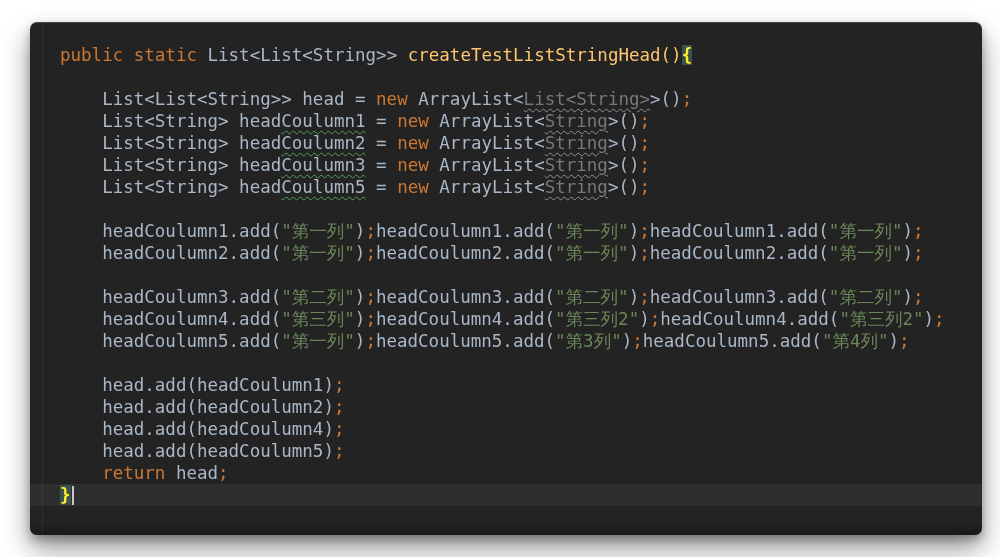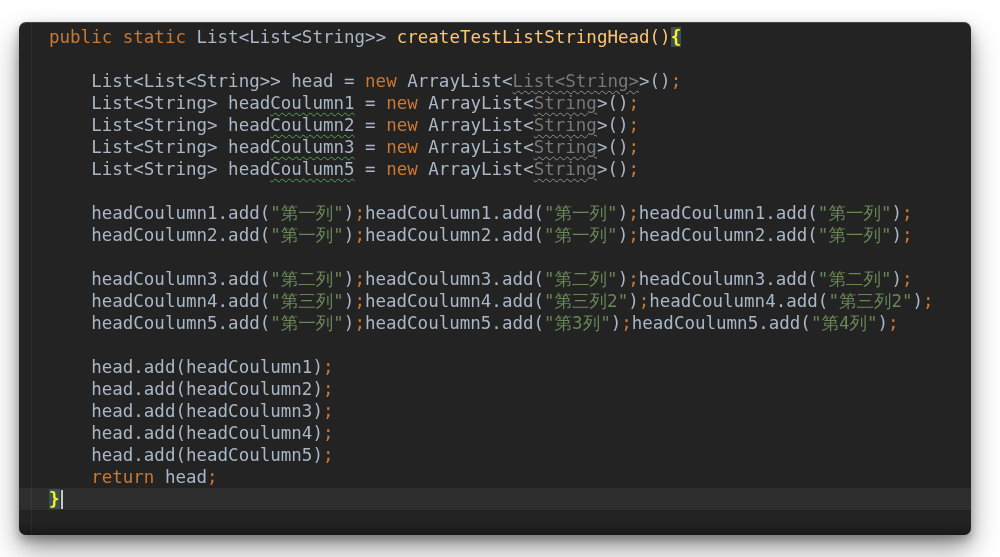--- a/index.html
+++ b/index.html
@@ -3,22 +3,22 @@
 <meta charset="utf-8">
 <style>
   html,body{margin:0;padding:0;}
   .page{
     position:relative;width:1000px;height:557px;
     background:var(--pageBackground,#ffffff);
     overflow:hidden;
     font-family:"DejaVu Sans Mono","Liberation Mono",monospace;
   }
   .card{
-    position:absolute;left:19px;top:22px;width:952px;height:513px;
-    box-sizing:border-box;padding-top:4px;
+    position:absolute;left:30px;top:22px;width:952px;height:513px;
+    box-sizing:border-box;padding-top:22px;
     background:var(--background,#232323);
     border-radius:7px;
     box-shadow:0 14px 28px rgba(0,0,0,0.40),0 5px 10px rgba(0,0,0,0.28),
                inset 0 1px 0 rgba(255,255,255,0.16);
     overflow:hidden;
   }
   .card::after{
     content:"";position:absolute;left:0;right:0;bottom:0;height:13px;
     background:linear-gradient(rgba(0,0,0,0),rgba(0,0,0,0.30));
     pointer-events:none;
@@ -75,20 +75,19 @@
         <div class="line"></div>
         <div class="line"><span class="s-def">    headCoulumn1.add(</span><span class="s-str">"第一列"</span><span class="s-def">)</span><span class="s-kw">;</span><span class="s-def">headCoulumn1.add(</span><span class="s-str">"第一列"</span><span class="s-def">)</span><span class="s-kw">;</span><span class="s-def">headCoulumn1.add(</span><span class="s-str">"第一列"</span><span class="s-def">)</span><span class="s-kw">;</span></div>
         <div class="line"><span class="s-def">    headCoulumn2.add(</span><span class="s-str">"第一列"</span><span class="s-def">)</span><span class="s-kw">;</span><span class="s-def">headCoulumn2.add(</span><span class="s-str">"第一列"</span><span class="s-def">)</span><span class="s-kw">;</span><span class="s-def">headCoulumn2.add(</span><span class="s-str">"第一列"</span><span class="s-def">)</span><span class="s-kw">;</span></div>
         <div class="line"></div>
         <div class="line"><span class="s-def">    headCoulumn3.add(</span><span class="s-str">"第二列"</span><span class="s-def">)</span><span class="s-kw">;</span><span class="s-def">headCoulumn3.add(</span><span class="s-str">"第二列"</span><span class="s-def">)</span><span class="s-kw">;</span><span class="s-def">headCoulumn3.add(</span><span class="s-str">"第二列"</span><span class="s-def">)</span><span class="s-kw">;</span></div>
         <div class="line"><span class="s-def">    headCoulumn4.add(</span><span class="s-str">"第三列"</span><span class="s-def">)</span><span class="s-kw">;</span><span class="s-def">headCoulumn4.add(</span><span class="s-str">"第三列2"</span><span class="s-def">)</span><span class="s-kw">;</span><span class="s-def">headCoulumn4.add(</span><span class="s-str">"第三列2"</span><span class="s-def">)</span><span class="s-kw">;</span></div>
         <div class="line"><span class="s-def">    headCoulumn5.add(</span><span class="s-str">"第一列"</span><span class="s-def">)</span><span class="s-kw">;</span><span class="s-def">headCoulumn5.add(</span><span class="s-str">"第3列"</span><span class="s-def">)</span><span class="s-kw">;</span><span class="s-def">headCoulumn5.add(</span><span class="s-str">"第4列"</span><span class="s-def">)</span><span class="s-kw">;</span></div>
         <div class="line"></div>
         <div class="line"><span class="s-def">    head.add(headCoulumn1)</span><span class="s-kw">;</span></div>
         <div class="line"><span class="s-def">    head.add(headCoulumn2)</span><span class="s-kw">;</span></div>
-        <div class="line"><span class="s-def">    head.add(headCoulumn3)</span><span class="s-kw">;</span></div>
         <div class="line"><span class="s-def">    head.add(headCoulumn4)</span><span class="s-kw">;</span></div>
         <div class="line"><span class="s-def">    head.add(headCoulumn5)</span><span class="s-kw">;</span></div>
         <div class="line"><span class="s-def">    </span><span class="s-kw">return </span><span class="s-def">head</span><span class="s-kw">;</span></div>
         <div class="line current-line"><span class="s-brace">}</span><span class="s-caret"></span></div>
       </div>
   </div>
 </div>
 
 </body></html>

